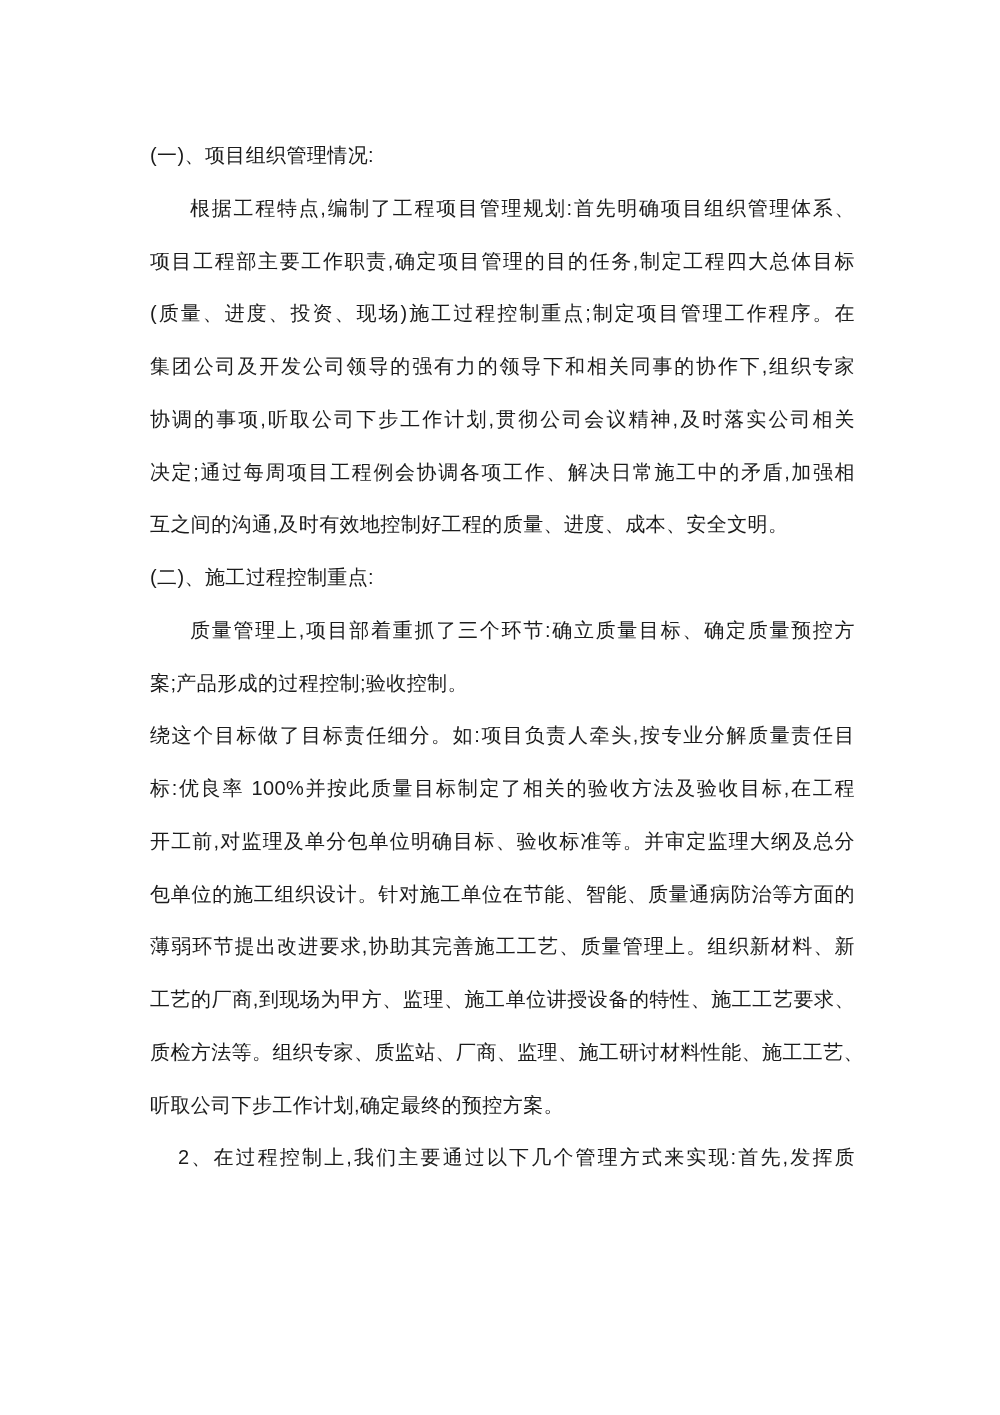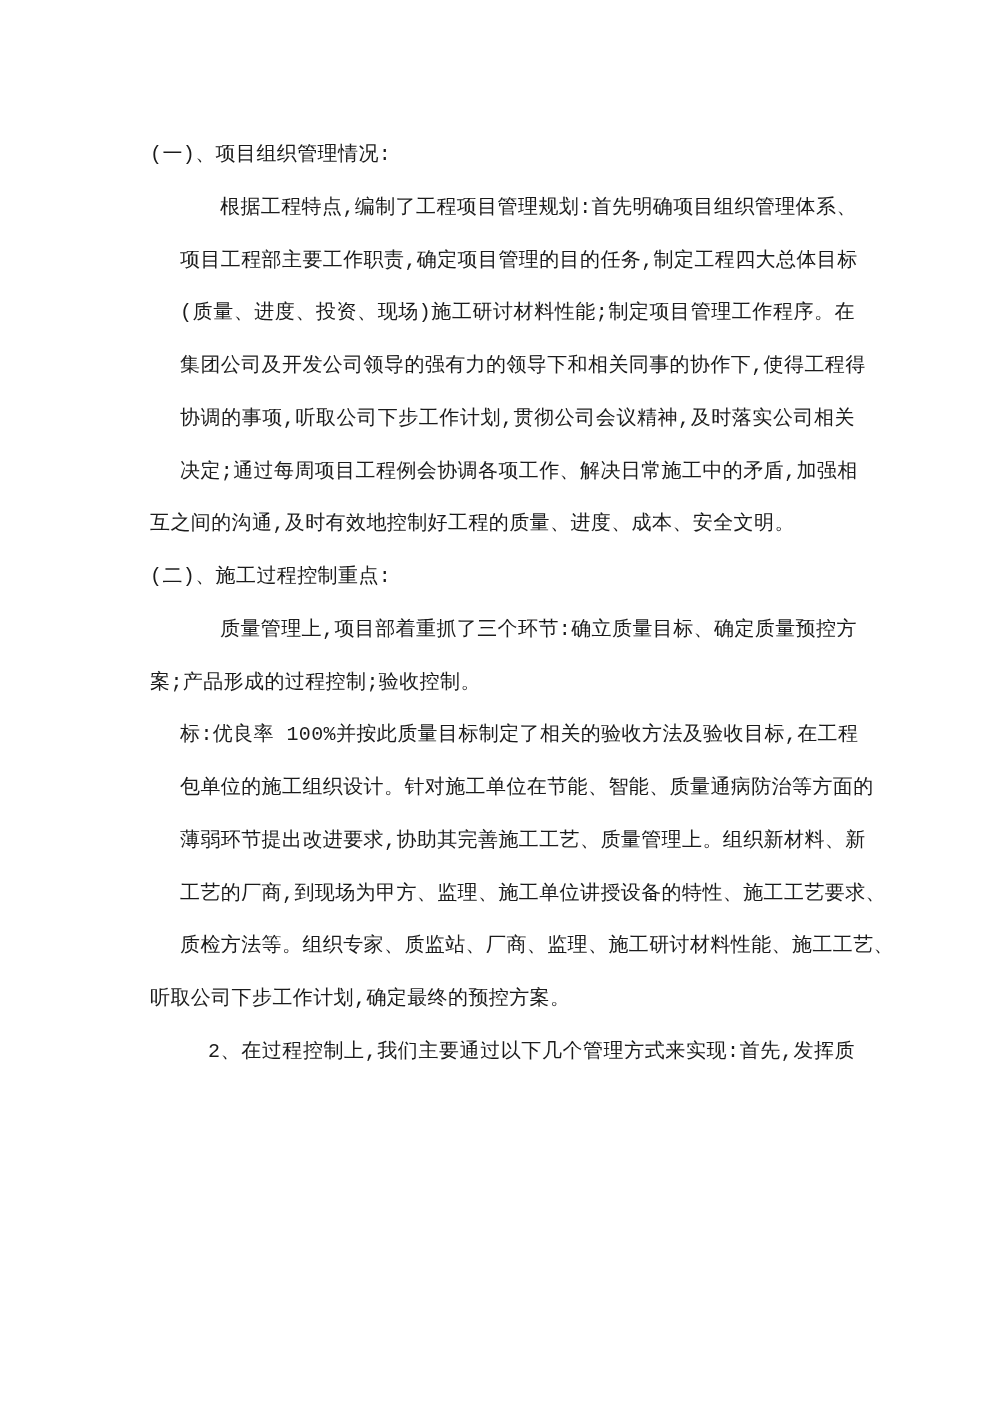--- a/index.html
+++ b/index.html
@@ -14,38 +14,36 @@
     background: #ffffff;
     box-sizing: border-box;
     padding: 129px 145px 0 150px;
     font-family: "Liberation Sans", sans-serif;
     color: #1b1b1b;
     font-size: 20px;
     overflow: hidden;
   }
   .doc {
     width: 705px;
-    font-family: Liberation Mono, monospace;
   }
   .para {
     margin: 0;
     padding: 0;
   }
   .line {
     height: 52.75px;
     line-height: 52.75px;
     letter-spacing: 0.4px;
     white-space: nowrap;
     text-align: left;
   }
   .line.fill {
     text-align: justify;
     text-align-last: justify;
     text-justify: inter-character;
-    margin-left: 30px;
   }
   .para.body > .line.first {
     text-indent: 2em;
   }
   .para.item > .line.first {
     text-indent: 1.4em;
   }
   .para.heading > .line {
     text-indent: 0;
   }
@@ -54,35 +52,37 @@
 <body>
 
 <div class="page">
   <div class="doc">
       <div class="para heading">
         <div class="line first">(一)、项目组织管理情况:</div>
       </div>
       <div class="para body">
         <div class="line fill first">根据工程特点,编制了工程项目管理规划:首先明确项目组织管理体系、</div>
         <div class="line fill">项目工程部主要工作职责,确定项目管理的目的任务,制定工程四大总体目标</div>
-        <div class="line fill">(质量、进度、投资、现场)施工研讨材料性能;制定项目管理工作程序。在</div>
-        <div class="line fill">集团公司及开发公司领导的强有力的领导下和相关同事的协作下,使得工程得</div>
+        <div class="line fill">(质量、进度、投资、现场)施工过程控制重点;制定项目管理工作程序。在</div>
+        <div class="line fill">集团公司及开发公司领导的强有力的领导下和相关同事的协作下,组织专家</div>
         <div class="line fill">协调的事项,听取公司下步工作计划,贯彻公司会议精神,及时落实公司相关</div>
         <div class="line fill">决定;通过每周项目工程例会协调各项工作、解决日常施工中的矛盾,加强相</div>
         <div class="line">互之间的沟通,及时有效地控制好工程的质量、进度、成本、安全文明。</div>
       </div>
       <div class="para heading">
         <div class="line first">(二)、施工过程控制重点:</div>
       </div>
       <div class="para body">
         <div class="line fill first">质量管理上,项目部着重抓了三个环节:确立质量目标、确定质量预控方</div>
         <div class="line">案;产品形成的过程控制;验收控制。</div>
       </div>
       <div class="para item">
+        <div class="line fill">绕这个目标做了目标责任细分。如:项目负责人牵头,按专业分解质量责任目</div>
         <div class="line fill">标:优良率 100%并按此质量目标制定了相关的验收方法及验收目标,在工程</div>
+        <div class="line fill">开工前,对监理及单分包单位明确目标、验收标准等。并审定监理大纲及总分</div>
         <div class="line fill">包单位的施工组织设计。针对施工单位在节能、智能、质量通病防治等方面的</div>
         <div class="line fill">薄弱环节提出改进要求,协助其完善施工工艺、质量管理上。组织新材料、新</div>
         <div class="line fill">工艺的厂商,到现场为甲方、监理、施工单位讲授设备的特性、施工工艺要求、</div>
         <div class="line fill">质检方法等。组织专家、质监站、厂商、监理、施工研讨材料性能、施工工艺、</div>
         <div class="line">听取公司下步工作计划,确定最终的预控方案。</div>
       </div>
       <div class="para item">
         <div class="line fill first">2、在过程控制上,我们主要通过以下几个管理方式来实现:首先,发挥质</div>
       </div>
     </div>

